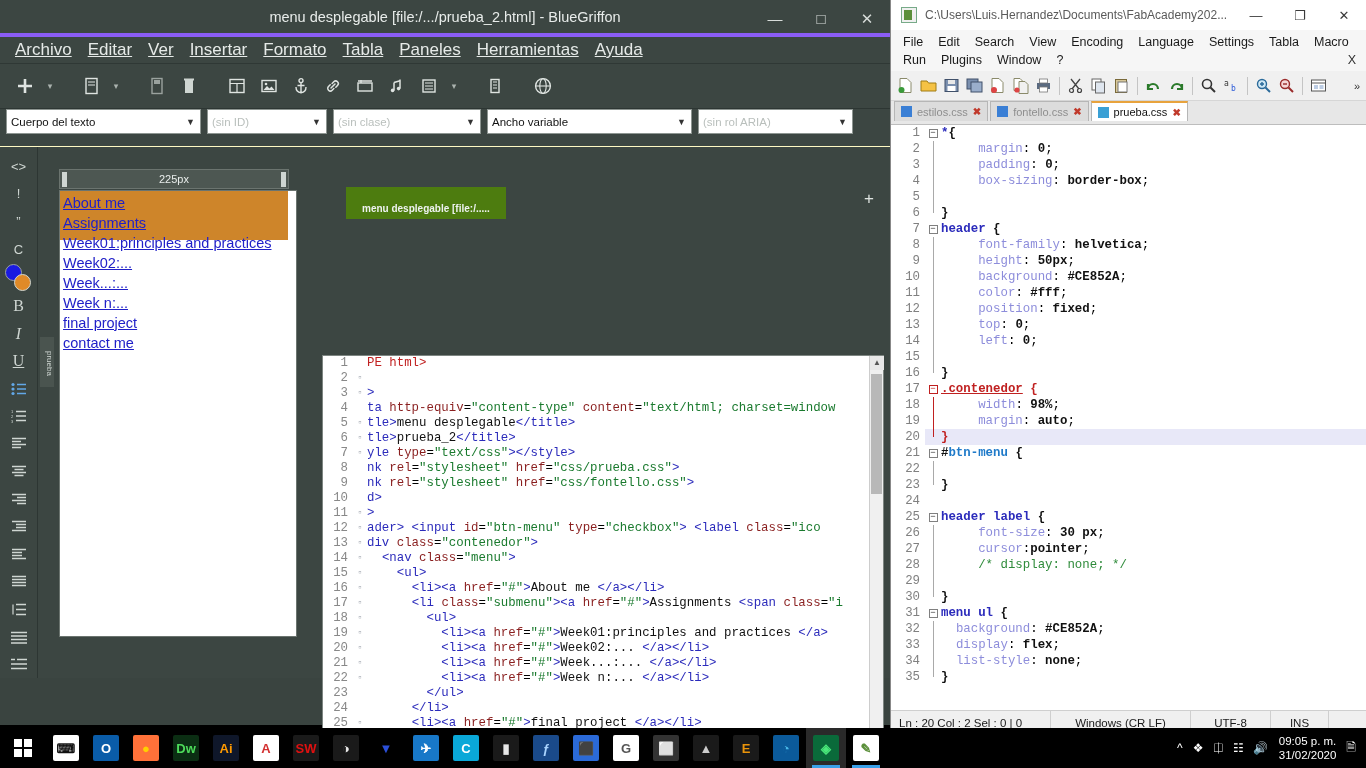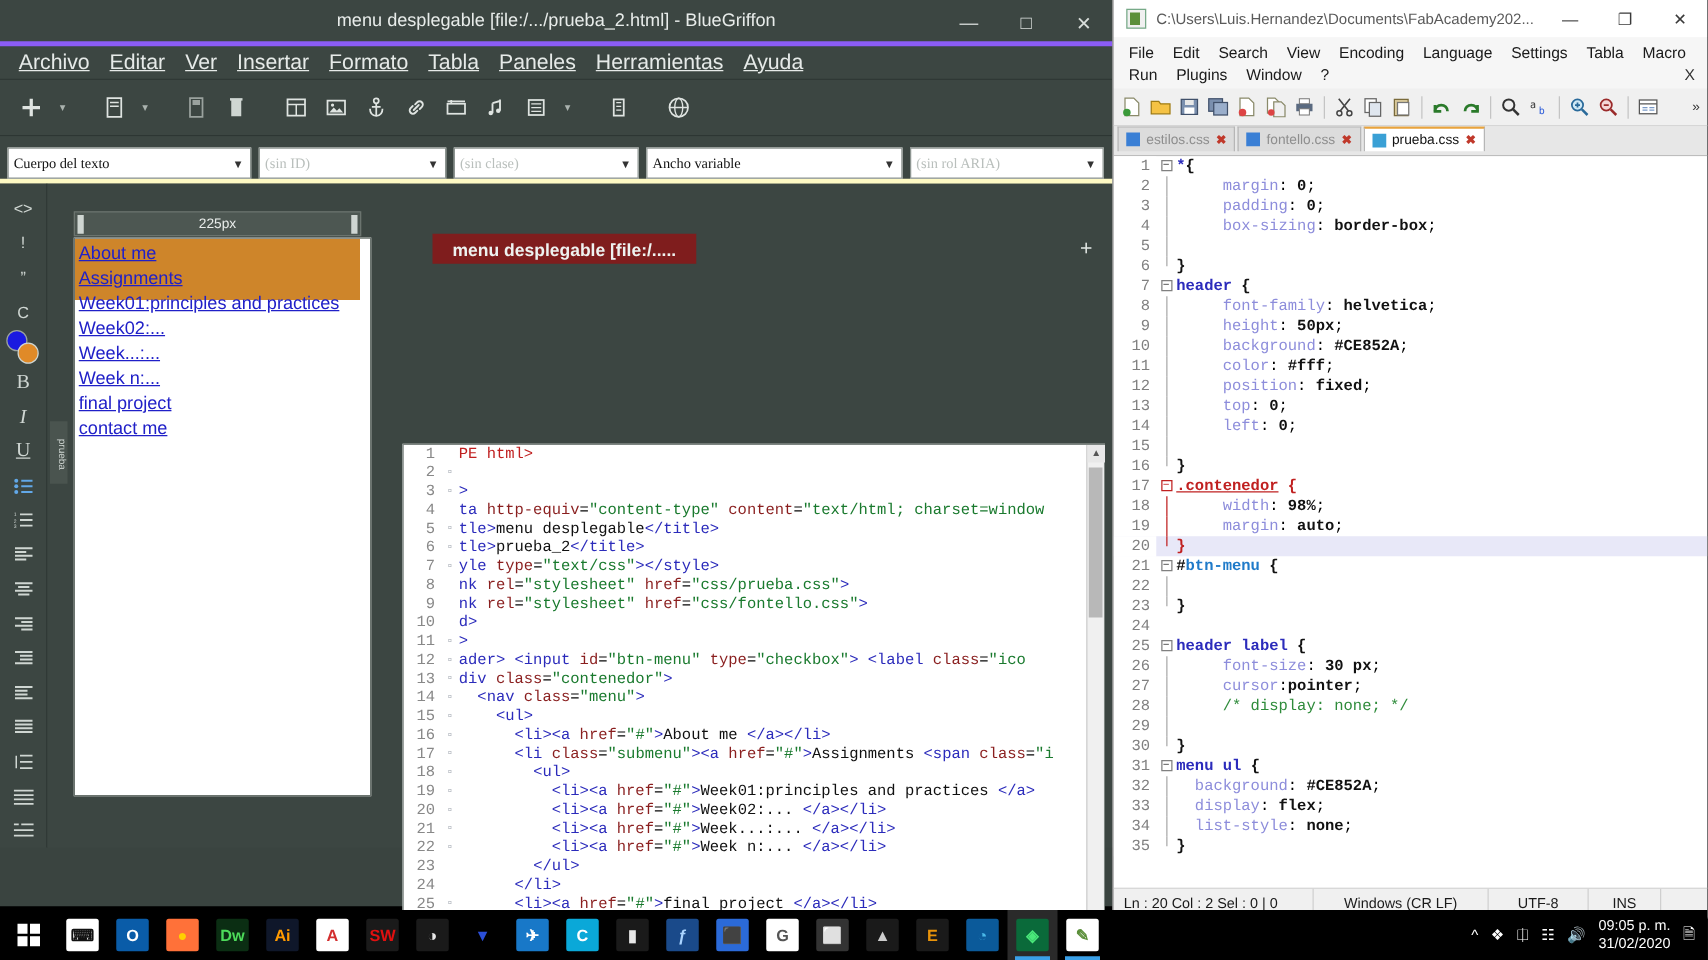--- a/index.html
+++ b/index.html
@@ -18,25 +18,25 @@
   .bg-menubar { height:27px; background:#3c4642; display:flex; align-items:center; padding-left:8px; gap:2px; border-bottom:1px solid #2f3835; }
   .bg-menu-item { color:#e6eae8; font-size:17px; padding:4px 7px; }
   .bg-menu-item u { text-decoration:underline; }
 
   .bg-toolbar { height:45px; background:#3c4642; display:flex; align-items:center; padding-left:12px; gap:6px; border-bottom:1px solid #2d3633; }
   .tb-ico { width:26px; height:26px; display:flex; align-items:center; justify-content:center; color:#dfe4e1; }
   .tb-ico svg { display:block; }
   .tb-caret { color:#aab2ae; font-size:9px; width:12px; text-align:center; }
   .tb-sep { width:10px; }
 
-  .bg-formbar { height:38px; background:#3c4642; display:flex; align-items:flex-end; padding:0 6px; gap:6px; border-bottom:4px solid #fef9c3;font-family:Liberation Serif, serif; }
+  .bg-formbar { height:38px; background:#3c4642; display:flex; align-items:flex-start; padding:0 6px; gap:6px; border-bottom:1px solid #fef9c3; }
   .sel { height:25px; background:#fff; border:1px solid #8d9591; display:flex; align-items:center; padding:0 4px; position:relative; color:#111; font-size:11.5px; }
   .sel .arw { position:absolute; right:5px; color:#333; font-size:9px; }
   .sel.ghost { color:#b9bfbc; }
-  .sel.w1 { width:195px; } .sel.w2 { width:150px; } .sel.w3 { width:148px; }
+  .sel.w1 { width:195px; } .sel.w2 { width:120px; } .sel.w3 { width:148px; }
   .sel.w4 { width:205px; } .sel.w5 { width:155px; }
 
   .bg-body { position:absolute; left:0; top:147px; width:890px; height:531px; background:#3c4642; }
 
   
   .vrail { position:absolute; left:0; top:0; width:38px; height:531px; background:#3c4642; display:flex; flex-direction:column; align-items:center; padding-top:6px; gap:1px; border-right:1px solid #2d3633; }
   .vr-ico { width:30px; height:28px; display:flex; align-items:center; justify-content:center; color:#cfd6d2; font-size:13px; }
   .vr-ico.active { color:#62a8e8; }
   .vr-bi { font-family:"Liberation Serif", serif; font-size:16px; }
   .vr-colors { position:relative; width:30px; height:30px; }
@@ -64,21 +64,21 @@
   .fold { width:14px; text-align:center; color:#9aa0aa; font-size:9px; flex:0 0 14px; }
   .code { flex:1; overflow:hidden; }
   .t-tag { color:#2b2bbb; } .t-attr { color:#8a1f1f; } .t-str { color:#1a7a2e; }
   .t-txt { color:#101010; } .t-red { color:#c02020; }
   .src-vsb { position:absolute; right:0; top:0; width:14px; bottom:14px; background:#f0f0f0; border-left:1px solid #cdcdcd; }
   .src-vsb .thumb { position:absolute; left:1px; top:18px; width:11px; height:120px; background:#b8b8b8; }
   .src-vsb .ar { position:absolute; left:0; width:14px; height:14px; text-align:center; font-size:8px; line-height:14px; color:#555; background:#e8e8e8; }
   .src-vsb .ar.up { top:0; } .src-vsb .ar.dn { bottom:0; }
 
   .doc-tabbar { position:absolute; left:0; top:0; width:562px; height:28px; }
-  .doc-tab { position:absolute; left:24px; top:2px; height:24px; background:#7f1d1d; color:#eef2f0; font-size:14px; padding:5px 16px; font-weight:bold; }
+  .doc-tab { position:absolute; left:24px; top:2px; height:24px; background:#4d7c0f; color:#eef2f0; font-size:10px; padding:16px 16px; font-weight:bold; }
   .doc-plus { position:absolute; right:10px; top:4px; color:#dfe4e1; font-size:17px; }
 
   
   .np-win { position:absolute; left:890px; top:0; width:476px; height:735px; background:#f0f0f0; border-left:1px solid #888; }
   .np-title { height:30px; background:#fff; display:flex; align-items:center; position:relative; }
   .np-ico { width:16px; height:16px; margin:0 8px 0 10px; background:#f0f0f0; border:1px solid #7a8; position:relative; }
   .np-ico:after { content:""; position:absolute; left:2px; top:2px; width:8px; height:10px; background:#5b8f3a; }
   .np-path { color:#5a5a5a; font-size:12px; }
   .np-wbtns { position:absolute; right:0; top:0; display:flex; }
   .np-wbtn { width:44px; height:30px; display:flex; align-items:center; justify-content:center; color:#3a3a3a; font-size:13px; }

